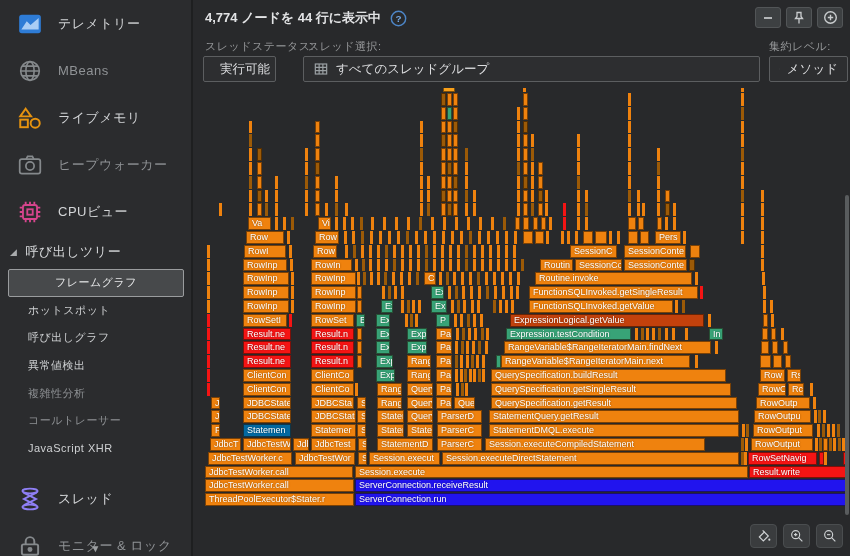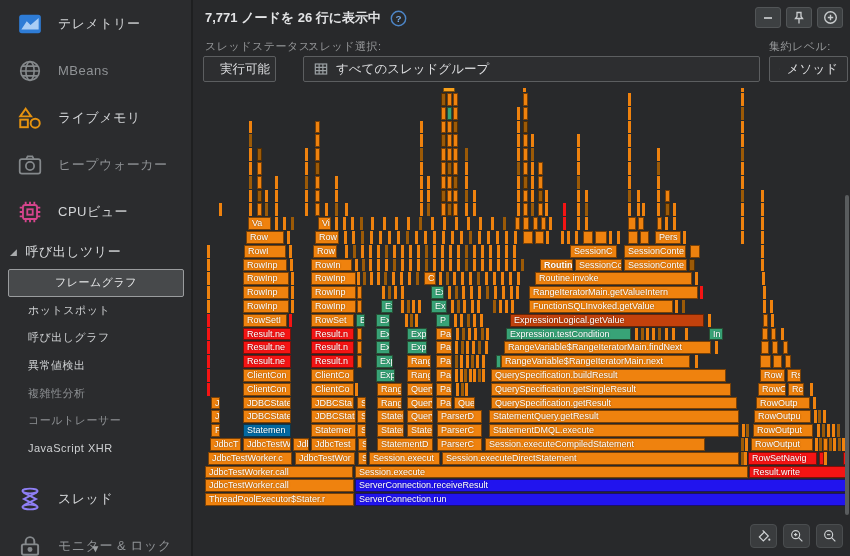--- a/index.html
+++ b/index.html
@@ -134,21 +134,21 @@
         <circle cx="12" cy="15.2" r="1.4" fill="#85898c"></circle>
       </svg>
       <span>モニター &amp; ロック</span>
     </div>
     <div class="more-chevron">▼</div>
   </aside>
 
   <main id="main">
 
     <div id="status-line">
-      <span>7,771 ノードを 26 行に表示中</span>
+      <span>4,774 ノードを 44 行に表示中</span>
       <svg width="17" height="17" viewBox="0 0 18 18">
         <circle cx="9" cy="9" r="7.6" fill="none" stroke="#4d86c8" stroke-width="1.5"></circle>
         <text x="9" y="12.6" text-anchor="middle" font-size="10.5" font-weight="bold" fill="#72a7e3">?</text>
       </svg>
     </div>
 
     <div id="win-buttons">
       <div class="win-btn">
         <svg width="14" height="14" viewBox="0 0 14 14">
           <path d="M3 7 H11" stroke="#c9ccce" stroke-width="1.7"></path>
@@ -420,21 +420,21 @@
         <div class="seg" style="left: 243px; width: 3px; bottom: 209px; height: 12.8px; background: rgb(239, 130, 14);"></div>
         <div class="seg" style="left: 250px; width: 2px; bottom: 209px; height: 12.8px; background: rgb(156, 90, 7);"></div>
         <div class="seg" style="left: 257px; width: 3px; bottom: 209px; height: 12.8px; background: rgb(239, 130, 14);"></div>
         <div class="seg" style="left: 265px; width: 2px; bottom: 209px; height: 12.8px; background: rgb(239, 130, 14);"></div>
         <div class="seg" style="left: 273px; width: 3px; bottom: 209px; height: 12.8px; background: rgb(239, 130, 14);"></div>
         <div class="seg" style="left: 281px; width: 2px; bottom: 209px; height: 12.8px; background: rgb(156, 90, 7);"></div>
         <div class="seg" style="left: 289px; width: 3px; bottom: 209px; height: 12.8px; background: rgb(239, 130, 14);"></div>
         <div class="seg" style="left: 297px; width: 3px; bottom: 209px; height: 12.8px; background: rgb(239, 130, 14);"></div>
         <div class="seg" style="left: 305px; width: 2px; bottom: 209px; height: 12.8px; background: rgb(239, 130, 14);"></div>
         <div class="seg" style="left: 311px; width: 3px; bottom: 209px; height: 12.8px; background: rgb(239, 130, 14);"></div>
-        <div class="seg" style="left: 324px; width: 169px; bottom: 209px; height: 12.8px; background: rgb(239, 130, 14); border: 1px solid rgba(25, 12, 0, 0.55);">RangeIteratorMain.getValueIntern</div>
+        <div class="seg" style="left: 324px; width: 169px; bottom: 209px; height: 12.8px; background: rgb(239, 130, 14); border: 1px solid rgba(25, 12, 0, 0.55);">FunctionSQLInvoked.getSingleResult</div>
         <div class="seg" style="left: 495px; width: 3px; bottom: 209px; height: 12.8px; background: rgb(245, 20, 20);"></div>
         <div class="seg" style="left: 558px; width: 2px; bottom: 209px; height: 12.8px; background: rgb(239, 130, 14);"></div>
         <div class="seg" style="left: 2px; width: 3px; bottom: 222.8px; height: 12.8px; background: rgb(239, 130, 14);"></div>
         <div class="seg" style="left: 38px; width: 46px; bottom: 222.8px; height: 12.8px; background: rgb(239, 130, 14); border: 1px solid rgba(25, 12, 0, 0.55);">RowInp</div>
         <div class="seg" style="left: 86px; width: 3px; bottom: 222.8px; height: 12.8px; background: rgb(239, 130, 14);"></div>
         <div class="seg" style="left: 106px; width: 45px; bottom: 222.8px; height: 12.8px; background: rgb(239, 130, 14); border: 1px solid rgba(25, 12, 0, 0.55);">RowInp</div>
         <div class="seg" style="left: 152px; width: 3px; bottom: 222.8px; height: 12.8px; background: rgb(239, 130, 14);"></div>
         <div class="seg" style="left: 158px; width: 2px; bottom: 222.8px; height: 12.8px; background: rgb(156, 90, 7);"></div>
         <div class="seg" style="left: 165px; width: 3px; bottom: 222.8px; height: 12.8px; background: rgb(239, 130, 14);"></div>
         <div class="seg" style="left: 172px; width: 2px; bottom: 222.8px; height: 12.8px; background: rgb(239, 130, 14);"></div>
@@ -477,21 +477,21 @@
         <div class="seg" style="left: 244px; width: 3px; bottom: 236.6px; height: 12.8px; background: rgb(239, 130, 14);"></div>
         <div class="seg" style="left: 252px; width: 2px; bottom: 236.6px; height: 12.8px; background: rgb(239, 130, 14);"></div>
         <div class="seg" style="left: 260px; width: 3px; bottom: 236.6px; height: 12.8px; background: rgb(156, 90, 7);"></div>
         <div class="seg" style="left: 268px; width: 2px; bottom: 236.6px; height: 12.8px; background: rgb(239, 130, 14);"></div>
         <div class="seg" style="left: 276px; width: 3px; bottom: 236.6px; height: 12.8px; background: rgb(239, 130, 14);"></div>
         <div class="seg" style="left: 284px; width: 2px; bottom: 236.6px; height: 12.8px; background: rgb(239, 130, 14);"></div>
         <div class="seg" style="left: 292px; width: 3px; bottom: 236.6px; height: 12.8px; background: rgb(239, 130, 14);"></div>
         <div class="seg" style="left: 300px; width: 2px; bottom: 236.6px; height: 12.8px; background: rgb(239, 130, 14);"></div>
         <div class="seg" style="left: 308px; width: 3px; bottom: 236.6px; height: 12.8px; background: rgb(239, 130, 14);"></div>
         <div class="seg" style="left: 316px; width: 2px; bottom: 236.6px; height: 12.8px; background: rgb(156, 90, 7);"></div>
-        <div class="seg" style="left: 335px; width: 33px; bottom: 236.6px; height: 12.8px; background: rgb(239, 130, 14); border: 1px solid rgba(25, 12, 0, 0.55); font-weight: bold;">Routin</div>
+        <div class="seg" style="left: 335px; width: 33px; bottom: 236.6px; height: 12.8px; background: rgb(239, 130, 14); border: 1px solid rgba(25, 12, 0, 0.55);">Routin</div>
         <div class="seg" style="left: 370px; width: 47px; bottom: 236.6px; height: 12.8px; background: rgb(239, 130, 14); border: 1px solid rgba(25, 12, 0, 0.55);">SessionCo</div>
         <div class="seg" style="left: 419px; width: 63px; bottom: 236.6px; height: 12.8px; background: rgb(239, 130, 14); border: 1px solid rgba(25, 12, 0, 0.55);">SessionConte</div>
         <div class="seg" style="left: 484px; width: 6px; bottom: 236.6px; height: 12.8px; background: rgb(156, 90, 7); border: 1px solid rgba(25, 12, 0, 0.55);"></div>
         <div class="seg" style="left: 556px; width: 2px; bottom: 236.6px; height: 12.8px; background: rgb(239, 130, 14);"></div>
         <div class="seg" style="left: 2px; width: 3px; bottom: 250.4px; height: 12.8px; background: rgb(239, 130, 14);"></div>
         <div class="seg" style="left: 39px; width: 42px; bottom: 250.4px; height: 12.8px; background: rgb(239, 130, 14); border: 1px solid rgba(25, 12, 0, 0.55);">RowI</div>
         <div class="seg" style="left: 84px; width: 3px; bottom: 250.4px; height: 12.8px; background: rgb(239, 130, 14);"></div>
         <div class="seg" style="left: 108px; width: 24px; bottom: 250.4px; height: 12.8px; background: rgb(239, 130, 14); border: 1px solid rgba(25, 12, 0, 0.55);">Row</div>
         <div class="seg" style="left: 140px; width: 3px; bottom: 250.4px; height: 12.8px; background: rgb(239, 130, 14);"></div>
         <div class="seg" style="left: 148px; width: 2px; bottom: 250.4px; height: 12.8px; background: rgb(156, 90, 7);"></div>

